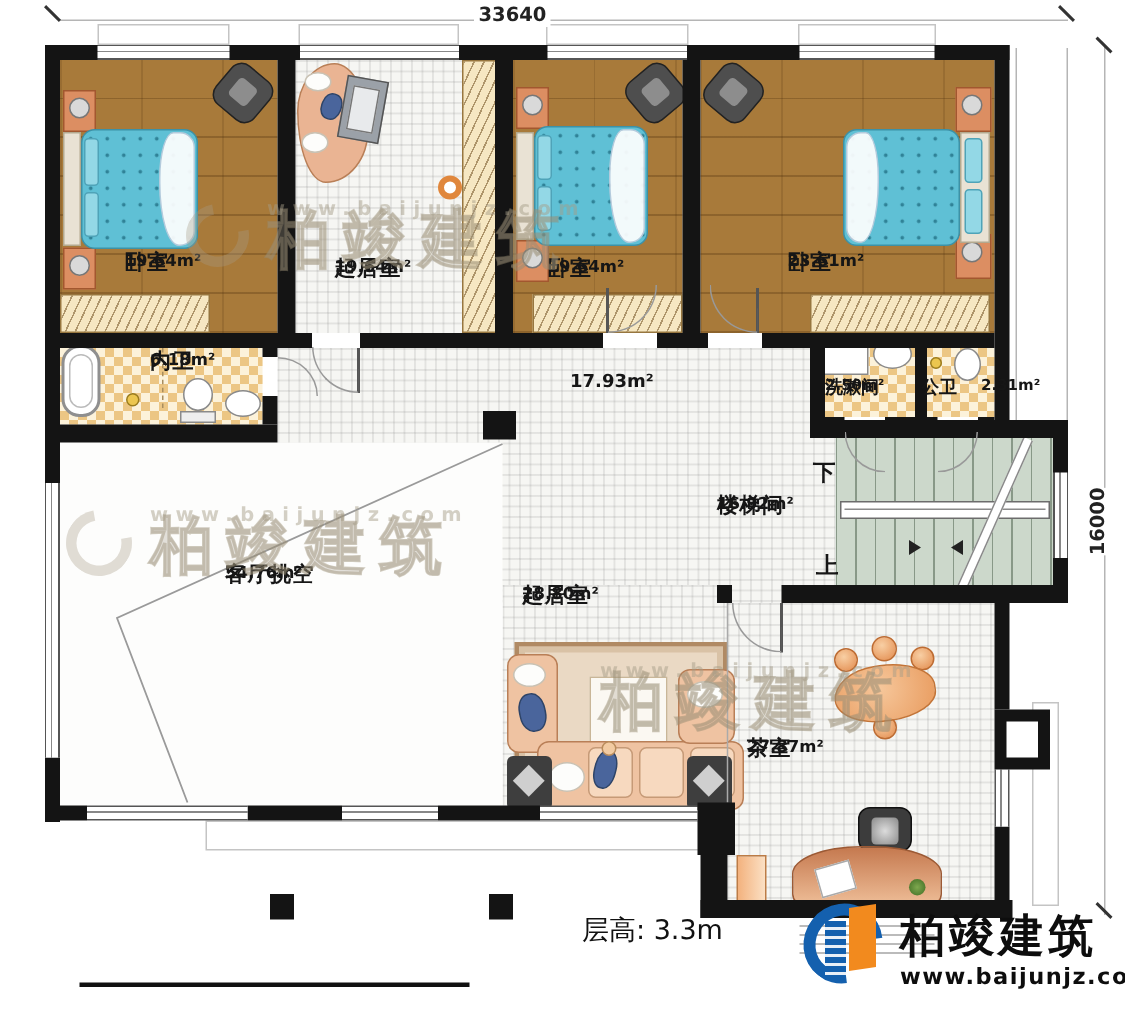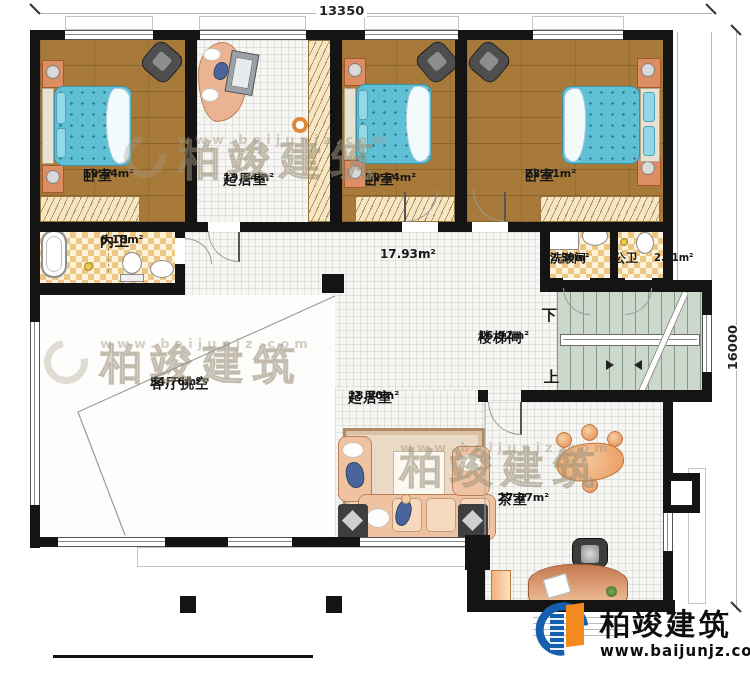--- a/index.html
+++ b/index.html
@@ -114,21 +114,21 @@
 <body>
 
 <div id="plan">
 
   <div class="gline" style="left:40px;top:13px;width:672px;height:1px;"></div>
   <div class="gline" style="left:736px;top:30px;width:1px;height:580px;"></div>
   <div class="tick" style="left:28px;top:8px;"></div>
   <div class="tick" style="left:704px;top:8px;"></div>
   <div class="tick" style="left:729px;top:29px;"></div>
   <div class="tick" style="left:729px;top:606px;"></div>
-  <div class="dim" style="left:316px;top:3px;">13350</div>
+  <div class="dim" style="left:316px;top:3px;">33640</div>
   <div class="dim vert" style="left:722px;top:325px;">16000</div>
 
   <div class="outline" style="left:65px;top:16px;width:88px;height:14px;"></div>
   <div class="outline" style="left:199px;top:16px;width:107px;height:14px;"></div>
   <div class="outline" style="left:364px;top:16px;width:95px;height:14px;"></div>
   <div class="outline" style="left:532px;top:16px;width:92px;height:14px;"></div>
   <div class="outline" style="left:137px;top:547px;width:388px;height:20px;"></div>
   <div class="outline" style="left:688px;top:468px;width:18px;height:136px;"></div>
   <div class="gline" style="left:677px;top:32px;width:1px;height:250px;"></div>
   <div class="gline" style="left:711px;top:32px;width:1px;height:250px;"></div>
@@ -386,20 +386,21 @@
   <div class="wm" style="left:100px;top:336px;">
     <span class="t">柏竣建筑</span>
     <span class="u">www.baijunjz.com</span>
   </div>
   <div class="wm" style="left:400px;top:440px;">
     <span class="t">柏竣建筑</span>
     <span class="u">www.baijunjz.com</span>
   </div>
 
   <div class="ft-underline" style="left:53px;top:655px;width:260px;height:3px;"></div>
+  <div class="ft-line" style="left:388px;top:608px;">层高: 3.3m</div>
   <div style="left:536px;top:598px;width:60px;height:64px;z-index:89;">
     <div class="lg-swoosh" style="left:0;top:4px;"></div>
     <div class="lg-orange" style="left:30px;top:6px;width:18px;height:42px;"></div>
     <div class="lg-blue" style="left:14px;top:16px;width:14px;height:36px;"></div>
   </div>
   <div class="logo-name" style="left:600px;top:604px;">柏竣建筑</div>
   <div class="logo-url" style="left:600px;top:642px;">www.baijunjz.com</div>
 
 </div>
 

